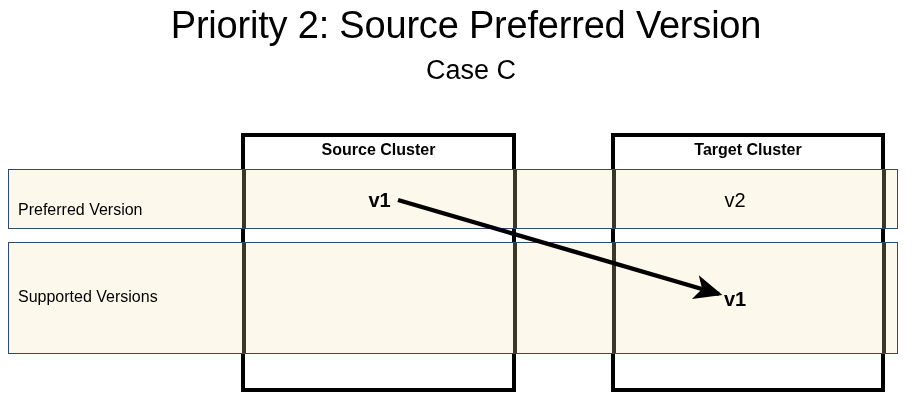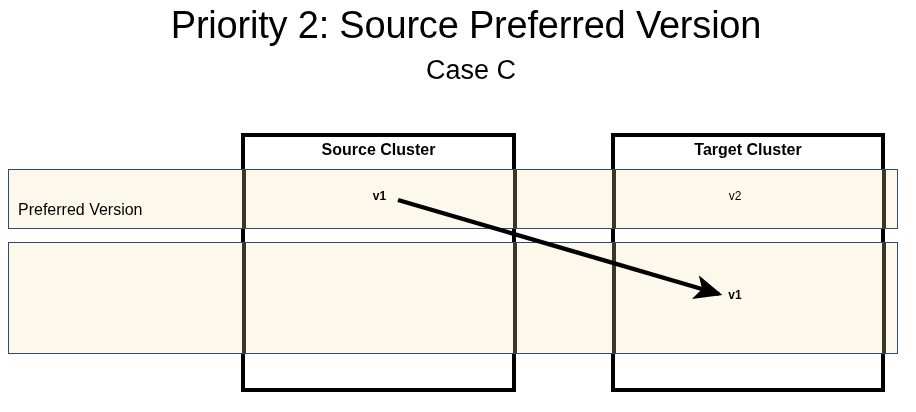--- a/index.html
+++ b/index.html
@@ -110,21 +110,21 @@
     background: #3b3727;
   }
   .band-edge.e1 { left: 233px; }
   .band-edge.e2 { left: 504px; }
   .band-edge.e3 { left: 603px; }
   .band-edge.e4 { left: 873px; }
 
   .cell-value {
     position: absolute;
     text-align: center;
-    font-size: 12px;
+    font-size: 20px;
     color: #000000;
     white-space: nowrap;
   }
   .cell-value.bold { font-weight: bold; }
   .cell-source { left: 233px; width: 275px; }
   .cell-target { left: 603px; width: 246px; }
   #row-preferred .cell-value { top: 19px; }
   #row-supported .cell-value { top: 45px; }
 
   
@@ -154,20 +154,21 @@
     <div id="label-preferred" class="row-label">Preferred Version</div>
     <div class="band-edge e1"></div>
     <div class="band-edge e2"></div>
     <div class="band-edge e3"></div>
     <div class="band-edge e4"></div>
     <div class="cell-value cell-source bold">v1</div>
     <div class="cell-value cell-target">v2</div>
   </div>
 
   <div id="row-supported" class="row-band">
+    <div id="label-supported" class="row-label">Supported Versions</div>
     <div class="band-edge e1"></div>
     <div class="band-edge e2"></div>
     <div class="band-edge e3"></div>
     <div class="band-edge e4"></div>
     <div class="cell-value cell-target bold">v1</div>
   </div>
 
   <svg id="arrow-layer" viewBox="0 0 916 412">
     <defs>
       <marker id="ah" markerWidth="8" markerHeight="8" refX="5.6" refY="3.1" orient="auto" markerUnits="strokeWidth">

